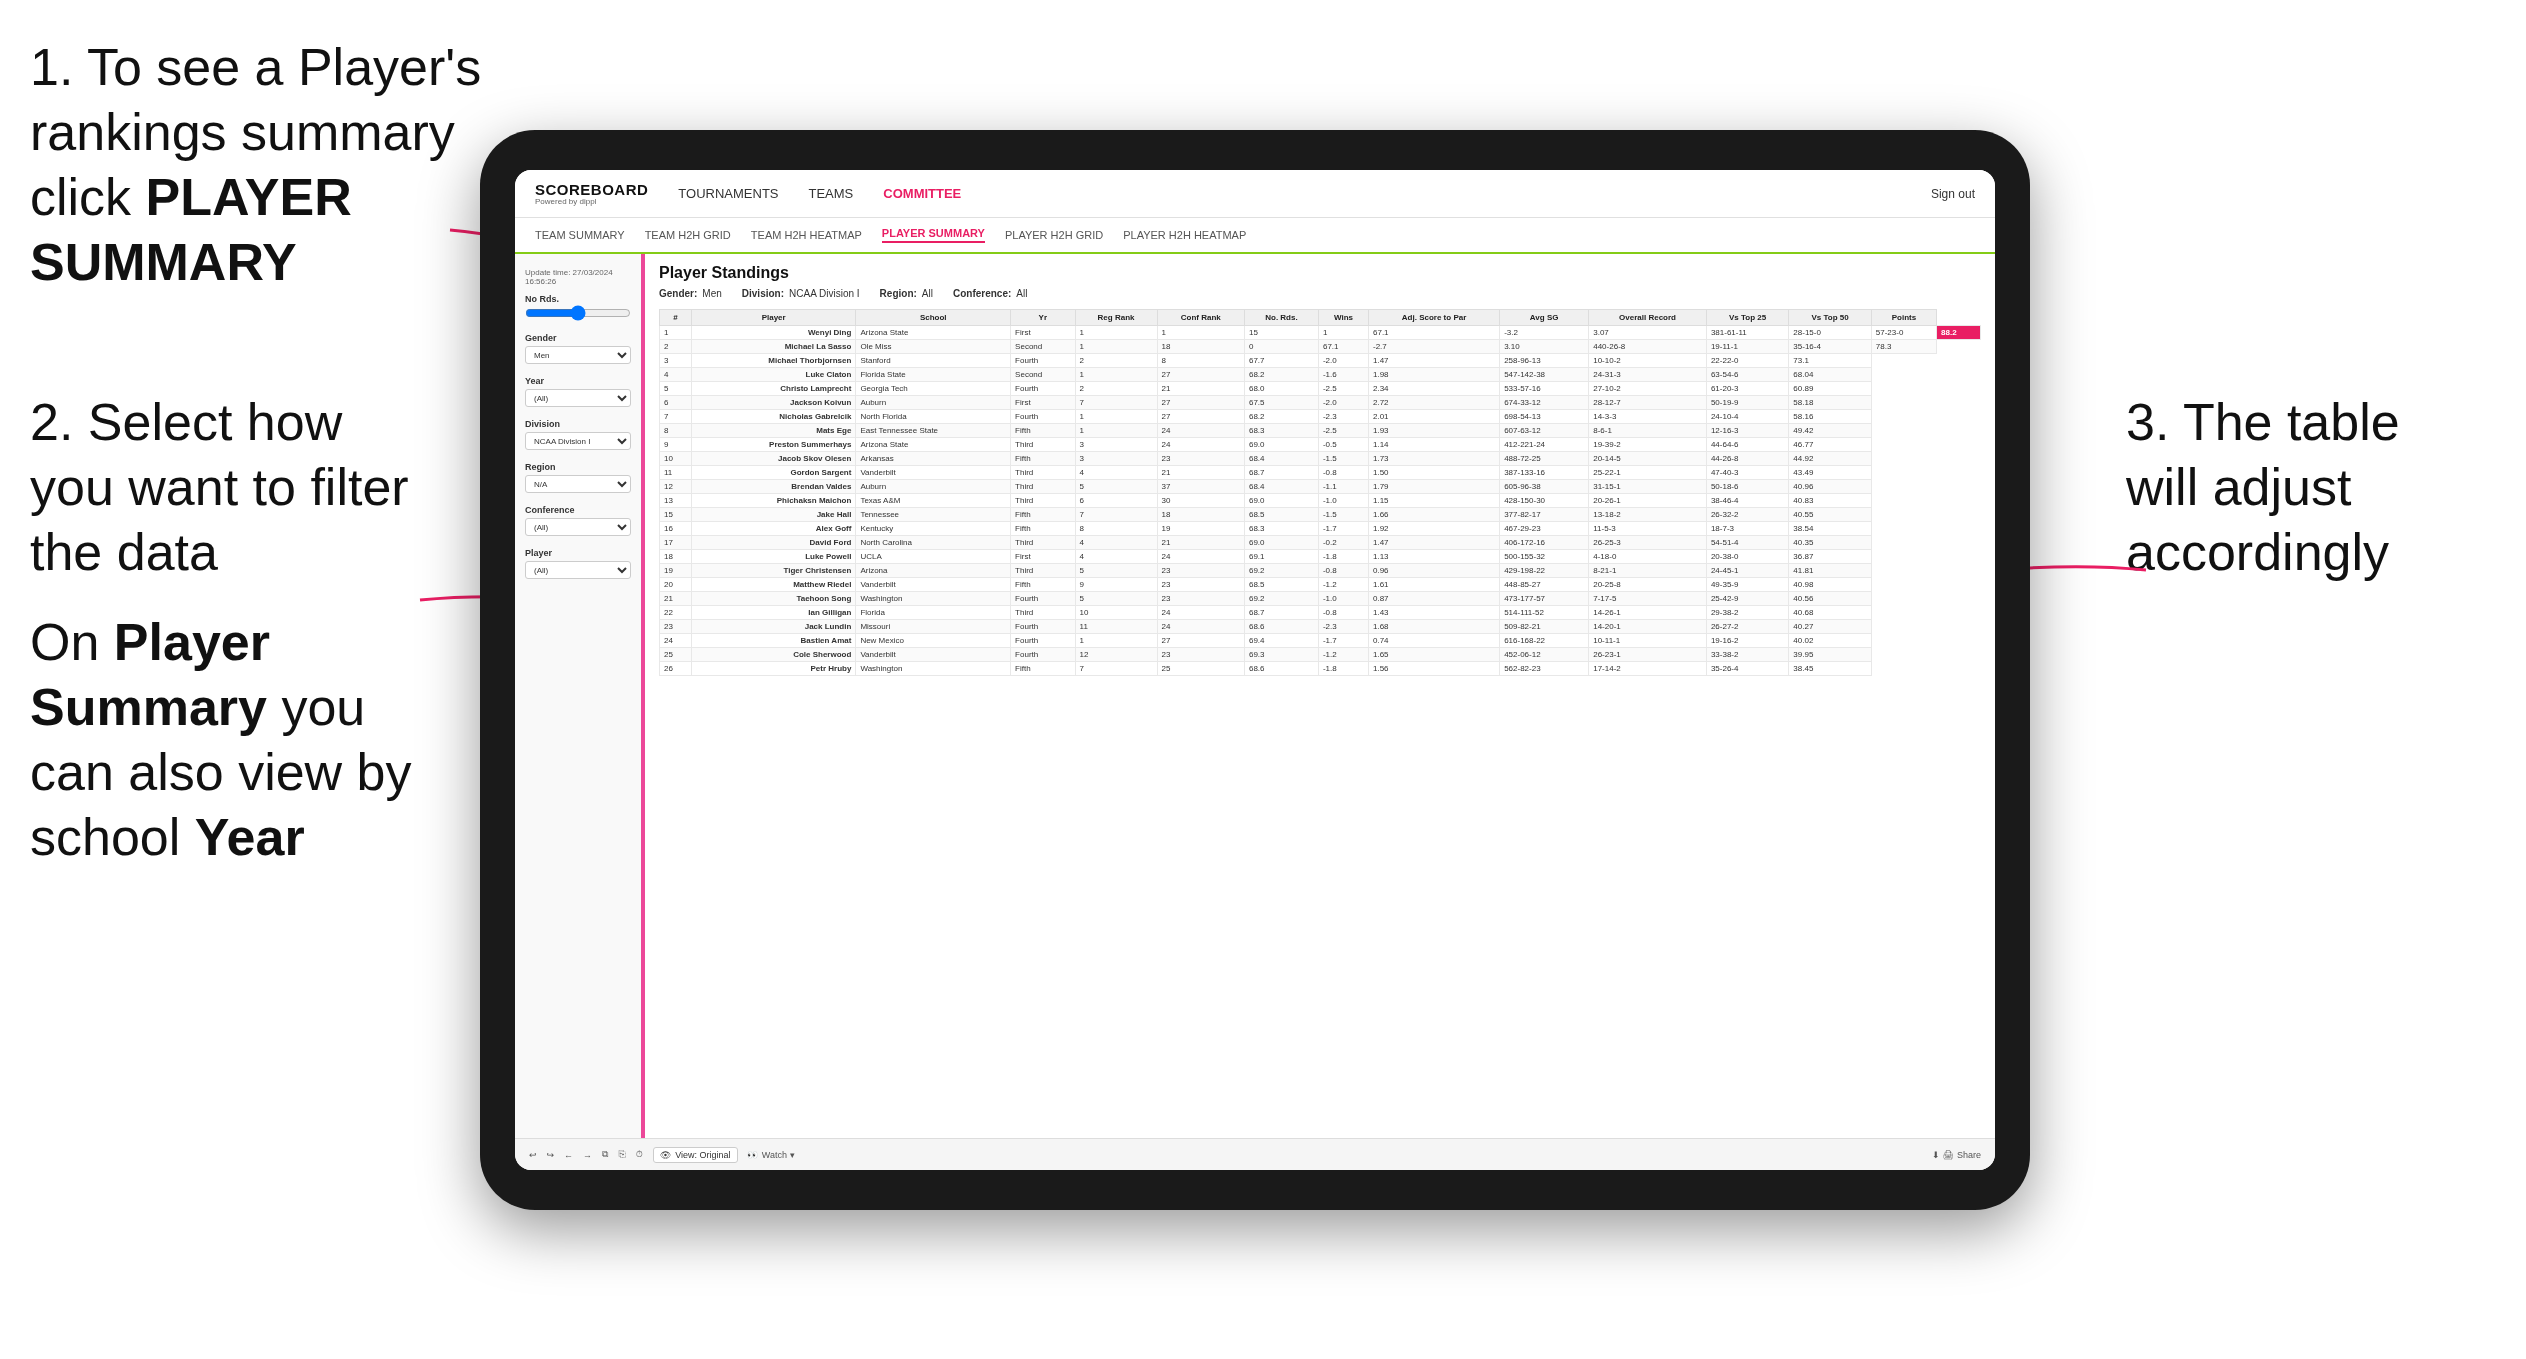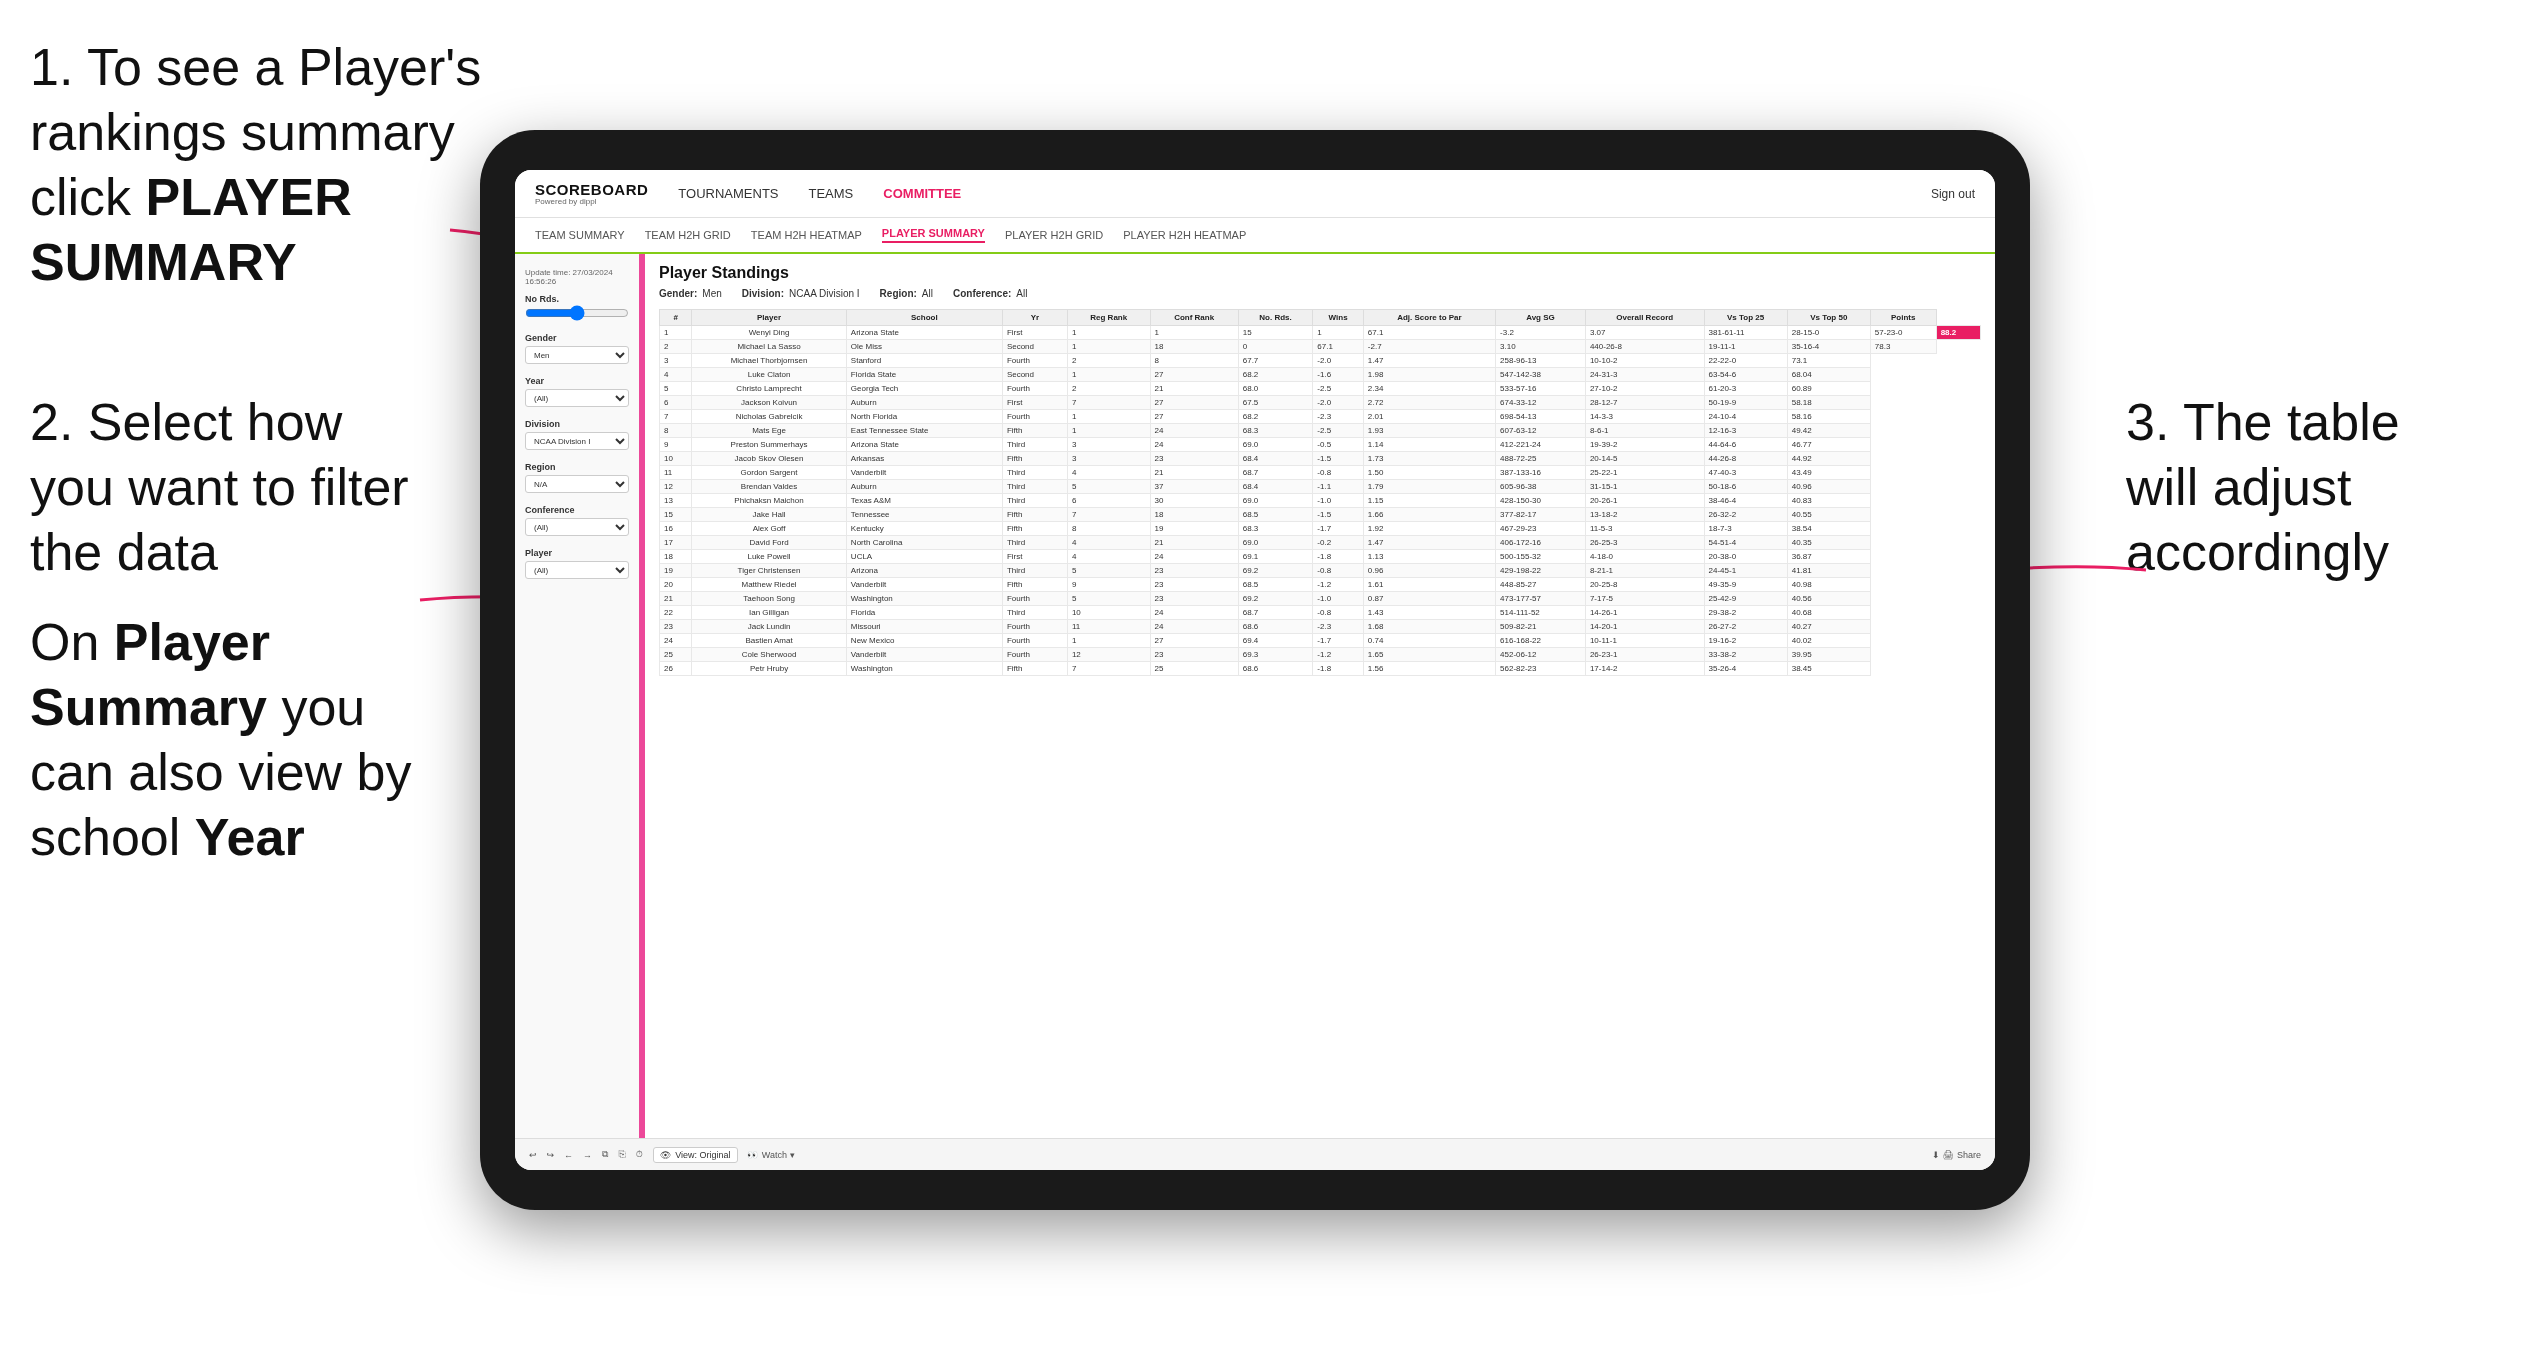--- a/index.html
+++ b/index.html
@@ -171,21 +171,21 @@
     .main-content {
       display: flex;
       flex: 1;
       overflow: hidden;
     }
 
     
     .sidebar {
       width: 130px;
       background: #f9f9f9;
-      border-right: 6px solid #ec4899;
+      border-right: 4px solid #ec4899;
       padding: 14px 10px;
       flex-shrink: 0;
       font-size: 9px;
     }
 
     .sidebar-section {
       margin-bottom: 12px;
     }
 
     .sidebar-label {
@@ -275,22 +275,22 @@
       background: #fafafa;
     }
 
     .player-table td.highlight {
       background: #e91e63;
       color: #fff;
       font-weight: 700;
     }
 
     .player-table td.name-cell {
-      text-align: center;
-      font-weight: 400;
+      text-align: right;
+      font-weight: 700;
     }
 
     .player-table td.school-cell {
       text-align: left;
     }
 
     
     .bottom-toolbar {
       background: #f5f5f5;
       border-top: 1px solid #ddd;

